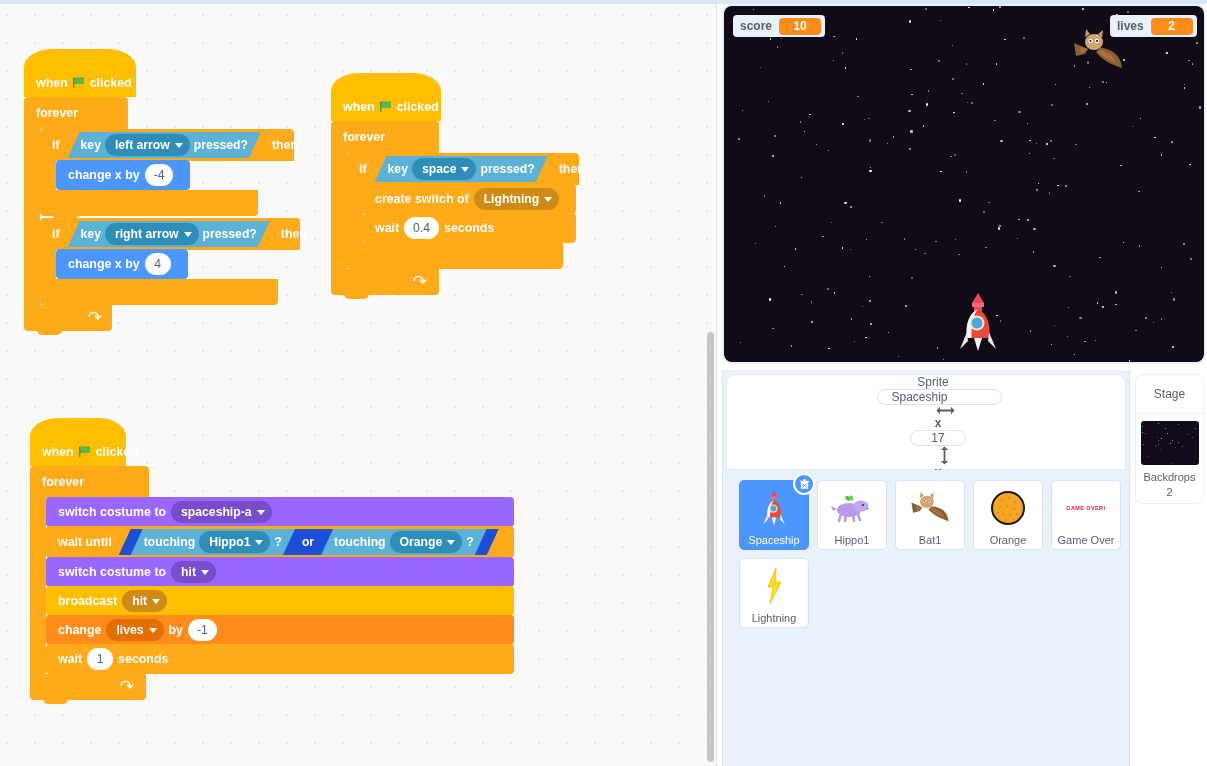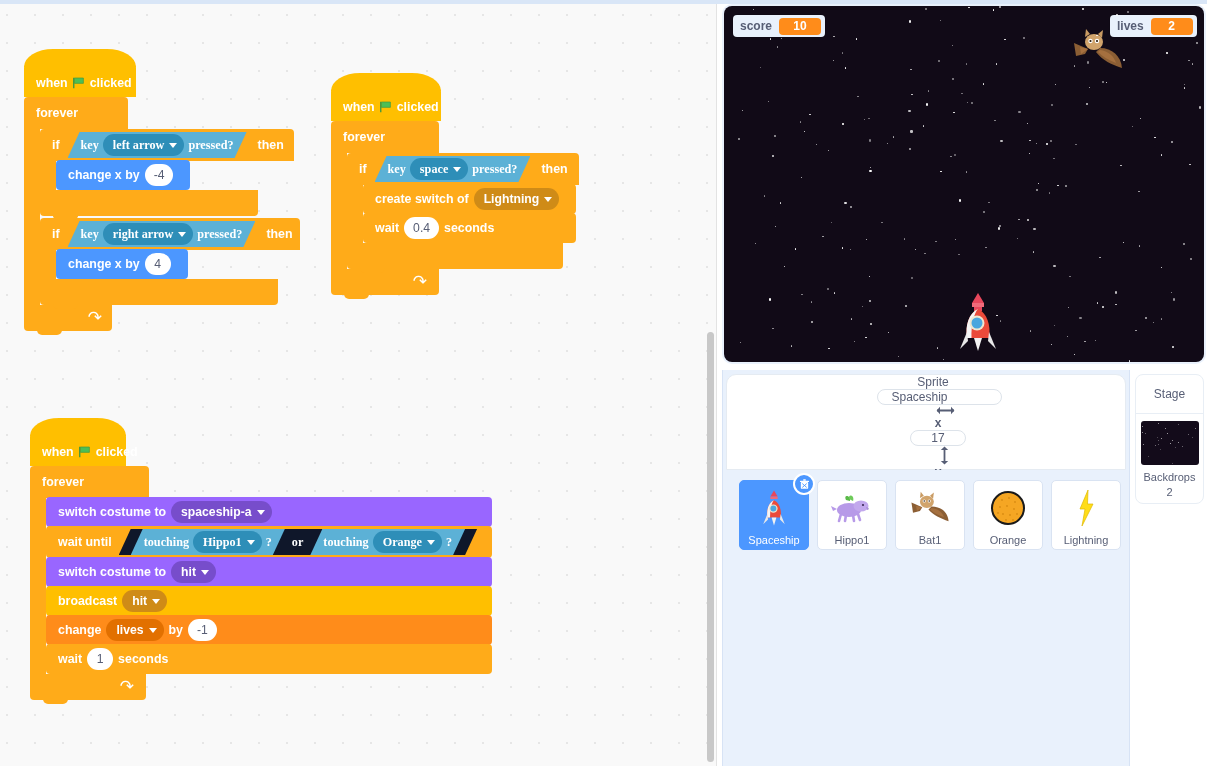--- a/index.html
+++ b/index.html
@@ -137,25 +137,24 @@
     margin-bottom: -1px;
   }
 
   
   .hex {
     display: inline-flex; align-items: center; height: 26px;
     padding: 0 13px; font-size: 12.2px; font-weight: bold; color: #fff;
     background: #5cb1d6;
     clip-path: polygon(12px 0, 100% 0, calc(100% - 12px) 100%, 0 100%);
     margin: 0 3px;
-    font-family: Liberation Serif, serif;
   }
   .hex.sensing { background: #5cb1d6; }
   .hex.op-or {
-    background: #0f172a; padding: 0 9px; height: 26px;
+    background: #1d4ed8; padding: 0 9px; height: 26px;
   }
   .hex .dd { margin: 0 4px; }
 
   .flagicon {
     display:inline-block; width: 14px; height: 14px; margin: 0 4px;
     position: relative; top: 1px;
   }
 
   
   .stage-wrap {
@@ -873,20 +872,26 @@
                 <circle cx="27" cy="24" r="0.9"></circle>
               <circle cx="16" cy="30" r="0.9"></circle>
                 <circle cx="23" cy="30" r="0.9"></circle>
                 <circle cx="8" cy="23" r="0.9"></circle>
             </g>
           </svg>
         </div>
         <span class="sname">Orange</span>
       </div>
 
+      <div class="sprite-card">
+        <div class="thumb">
+          <span style="font-size:5.5px; color:#e8112d; font-weight:bold; letter-spacing:0.4px;">GAME OVER!</span>
+        </div>
+        <span class="sname">Game Over</span>
+      </div>
 
       <div class="sprite-card">
         <div class="thumb">
           <svg width="17" height="36" viewBox="0 0 17 36">
             <path d="M10 0 L2 19 L7 19 L4 36 L15 14 L9.5 14 Z" fill="#ffdd1a" stroke="#e0b800" stroke-width="0.7"></path>
           </svg>
         </div>
         <span class="sname">Lightning</span>
       </div>
 

